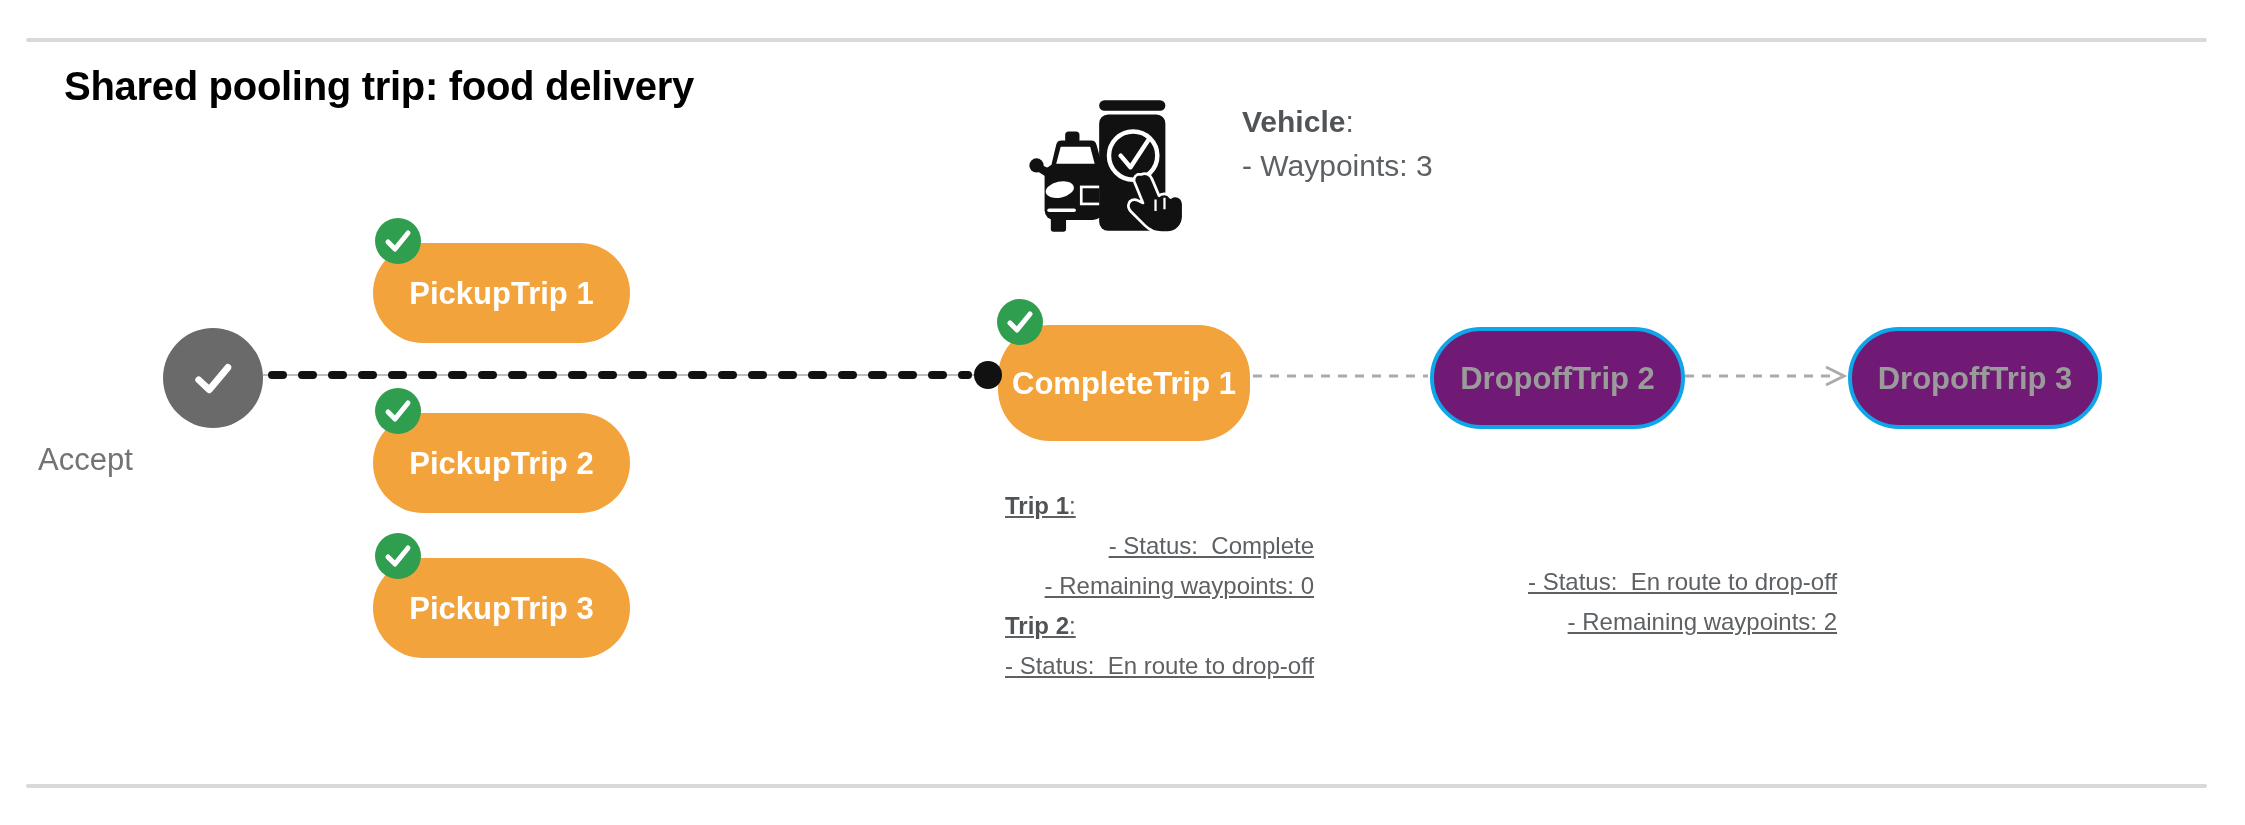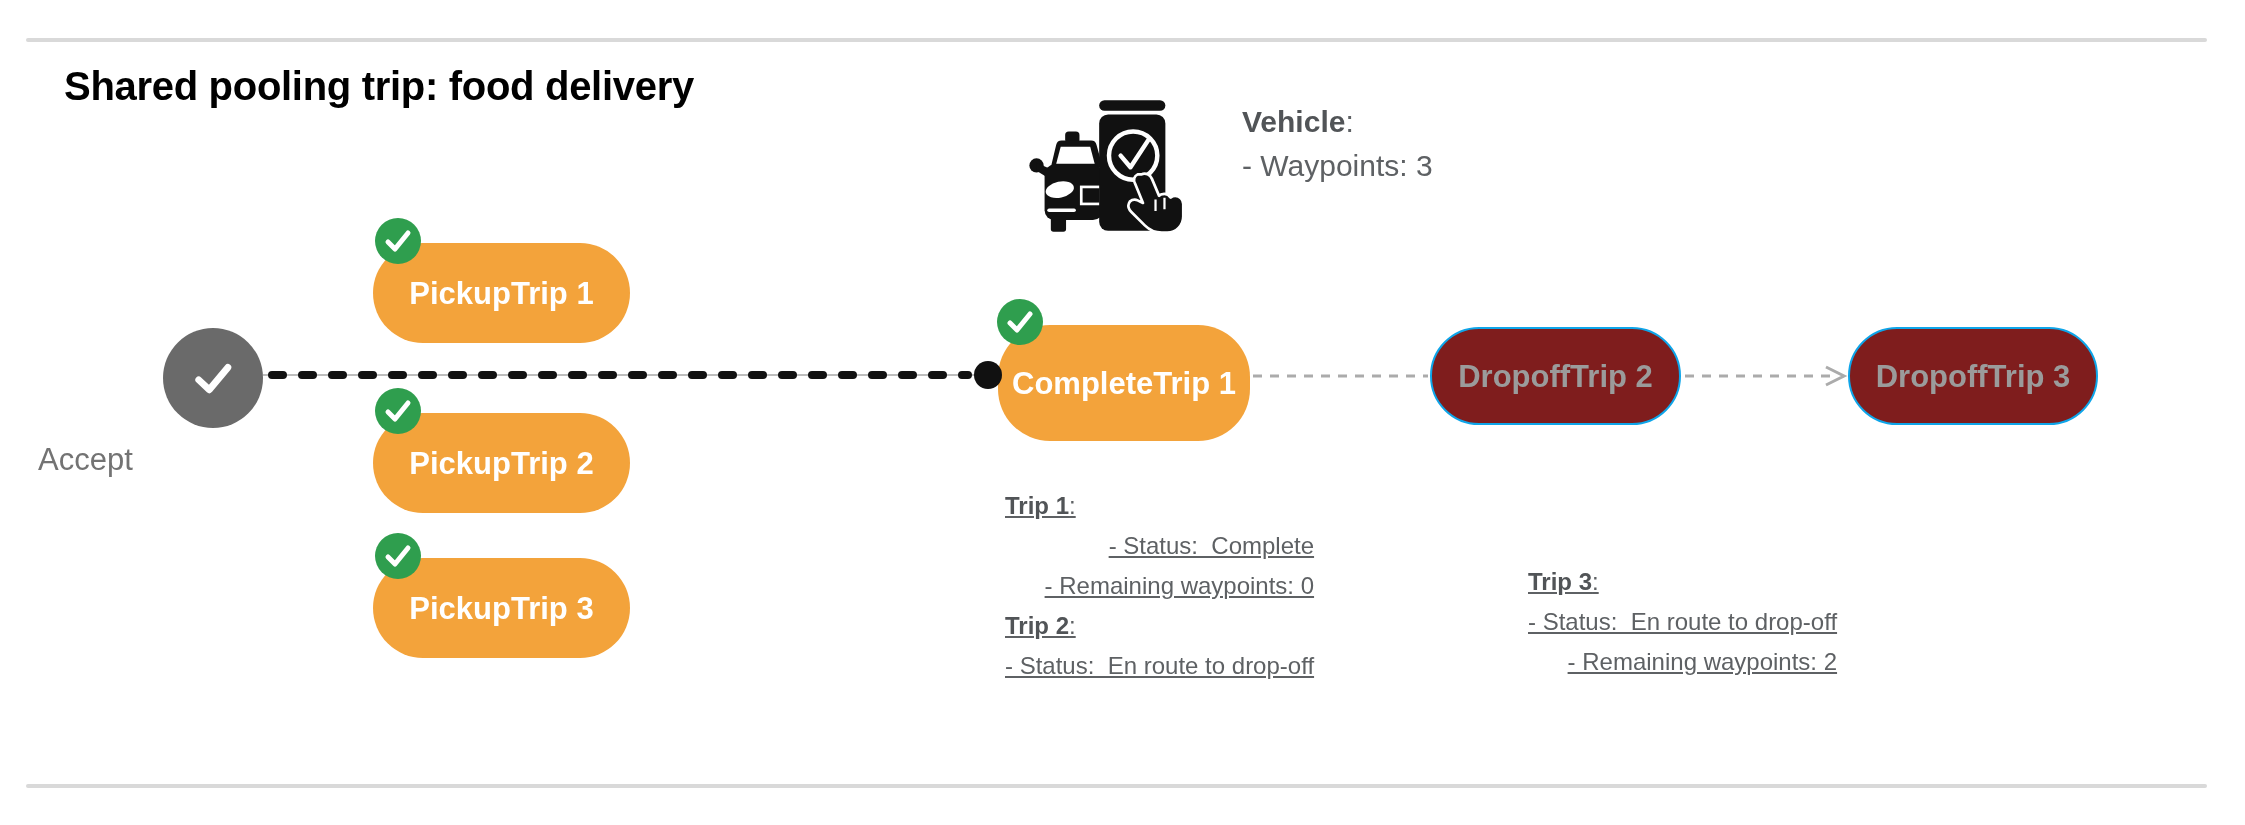--- a/index.html
+++ b/index.html
@@ -13,21 +13,21 @@
 
   .page-title { position:absolute; left:64px; top:64px; font-size:40px; font-weight:700; color:#000000; letter-spacing:-0.3px; }
 
   .connectors { position:absolute; left:0; top:0; width:2245px; height:825px; z-index:1; }
 
   .node {
     position:absolute; z-index:2; display:flex; flex-direction:row; justify-content:center;
     align-items:center; text-align:center; border-radius:52px; font-weight:700; font-size:31px; line-height:39px;
   }
   .pill-orange { background:#F3A33B; color:#ffffff; }
-  .pill-outline { background:#7f1d1d; border:2px solid #0ea5e9; color:#9B9B9B; }
+  .pill-outline { background:#701a75; border:4px solid #0ea5e9; color:#9B9B9B; }
   .pill-line { display:block; }
 
   #pickup1   { left:373px;  top:243px; width:257px; height:100px; }
   #pickup2   { left:373px;  top:413px; width:257px; height:100px; }
   #pickup3   { left:373px;  top:558px; width:257px; height:100px; }
   #complete1 { left:998px;  top:325px; width:252px; height:116px; }
   #dropoff2  { left:1430px; top:327px; width:247px; height:94px; }
   #dropoff3  { left:1848px; top:327px; width:246px; height:94px; }
 
   .badge {
@@ -171,20 +171,19 @@
 
   <div id="status-a" class="status-block">
     <div><span class="status-heading">Trip 1</span><span>:</span></div>
     <div class="pre">- Status:  Complete</div>
     <div class="pre">- Remaining waypoints: 0</div>
     <div><span class="status-heading">Trip 2</span><span>:</span></div>
     <div class="pre">- Status:  En route to drop-off</div>
   </div>
 
   <div id="status-b" class="status-block">
-    <div><span class="status-heading">Trip 3</span><span>:</span></div>
     <div class="pre">- Status:  En route to drop-off</div>
     <div class="pre">- Remaining waypoints: 2</div>
   </div>
 
   <div class="rule rule-bottom"></div>
 
 </div>
 
 </body></html>

